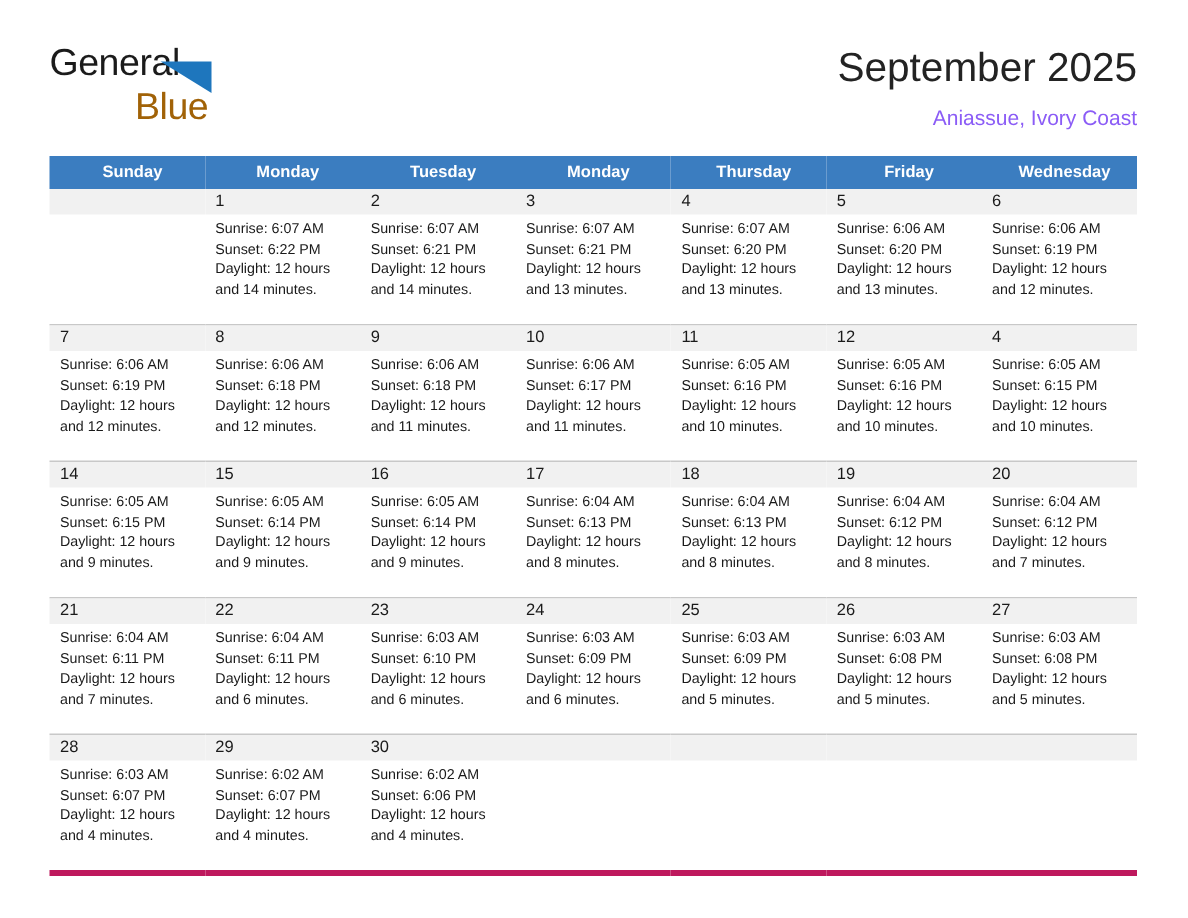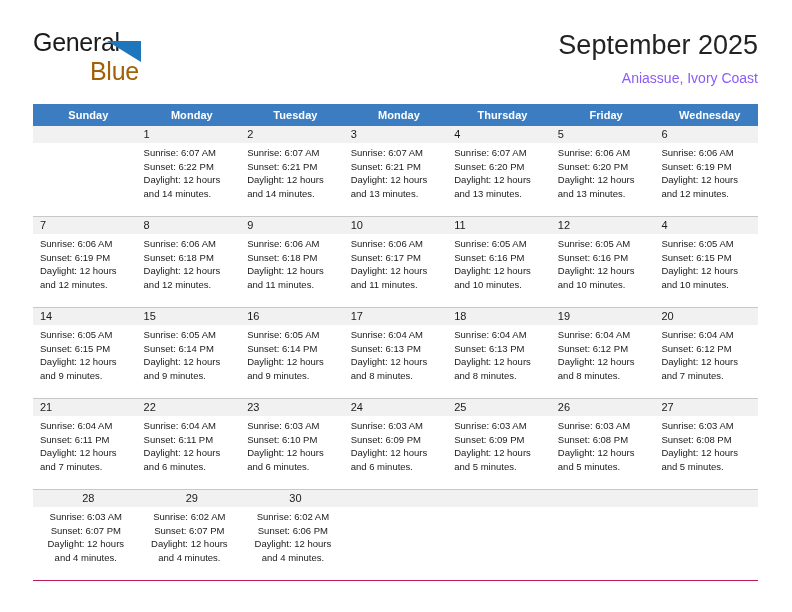--- a/index.html
+++ b/index.html
@@ -115,22 +115,21 @@
   .calendar td {
     vertical-align: top;
     padding: 0;
     border: none;
     border-bottom: 1px solid #c8c8c8;
     background: #ffffff;
     height: 90px;
     width: 103.5px;
   }
   .calendar tr:last-child td {
-    border-bottom: 1px solid #be185d;
-    text-align: center;
+    border-bottom: 4px solid #be185d;
   }
 
   .cell {
     position: relative;
     height: 90px;
     box-sizing: border-box;
   }
   .cell.empty .daynum-band {
     background: #f1f1f1;
   }

